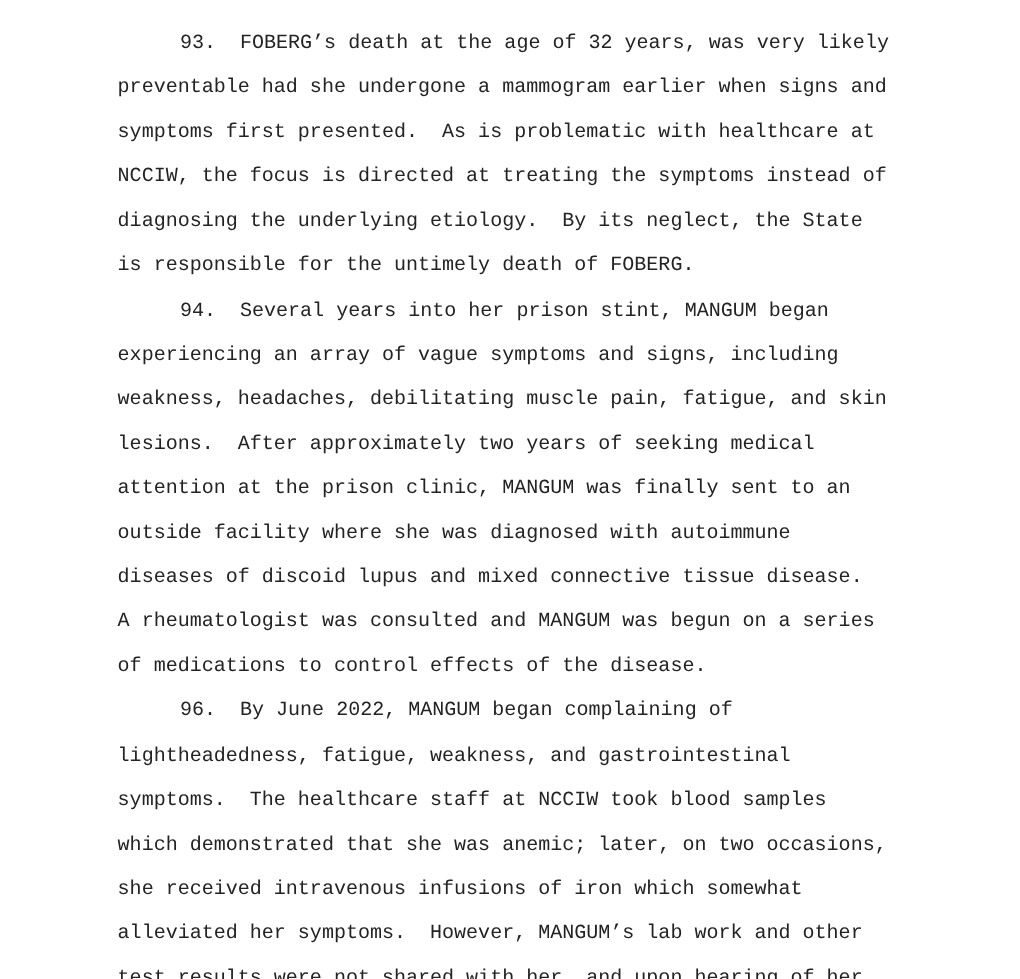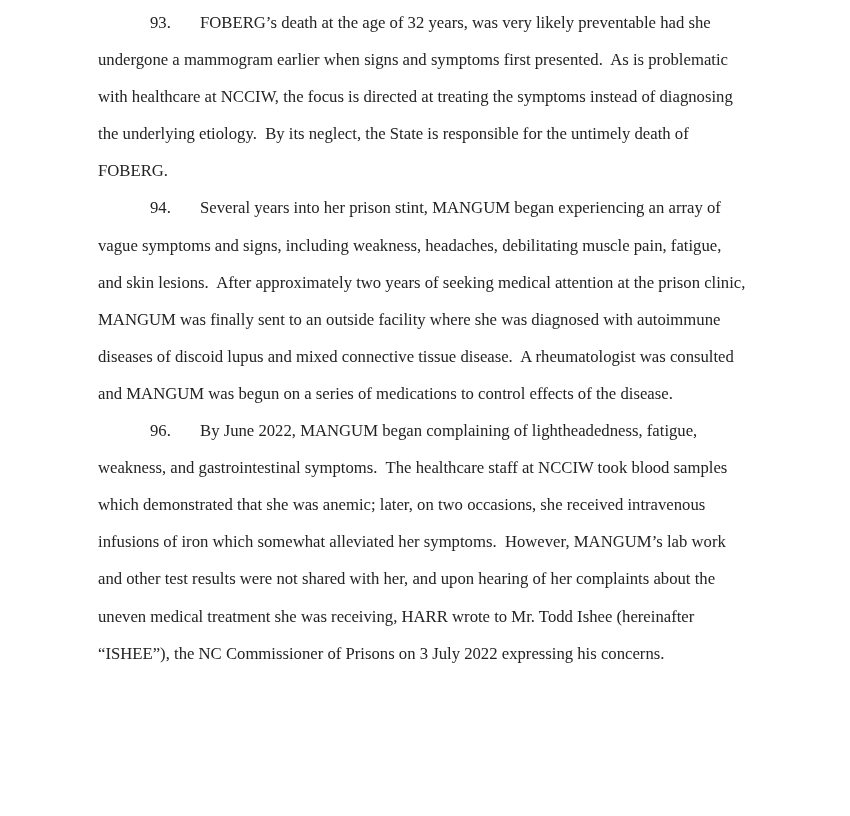--- a/index.html
+++ b/index.html
@@ -9,23 +9,23 @@
   }
   body {
     width: 850px;
     height: 816px;
     overflow: hidden;
   }
   .page {
     box-sizing: border-box;
     width: 850px;
     height: 816px;
-    padding: 4px 0 0 98px;
+    padding: 18px 0 0 98px;
     background: #ffffff;
-    font-family: Liberation Serif, serif;
+    font-family: Liberation Mono, monospace;
     font-size: 16.7px;
     line-height: 37.1px;
     color: #232323;
   }
   .text-column {
     width: 650px;
   }
   .para {
     margin: 0;
     text-indent: 52px;

